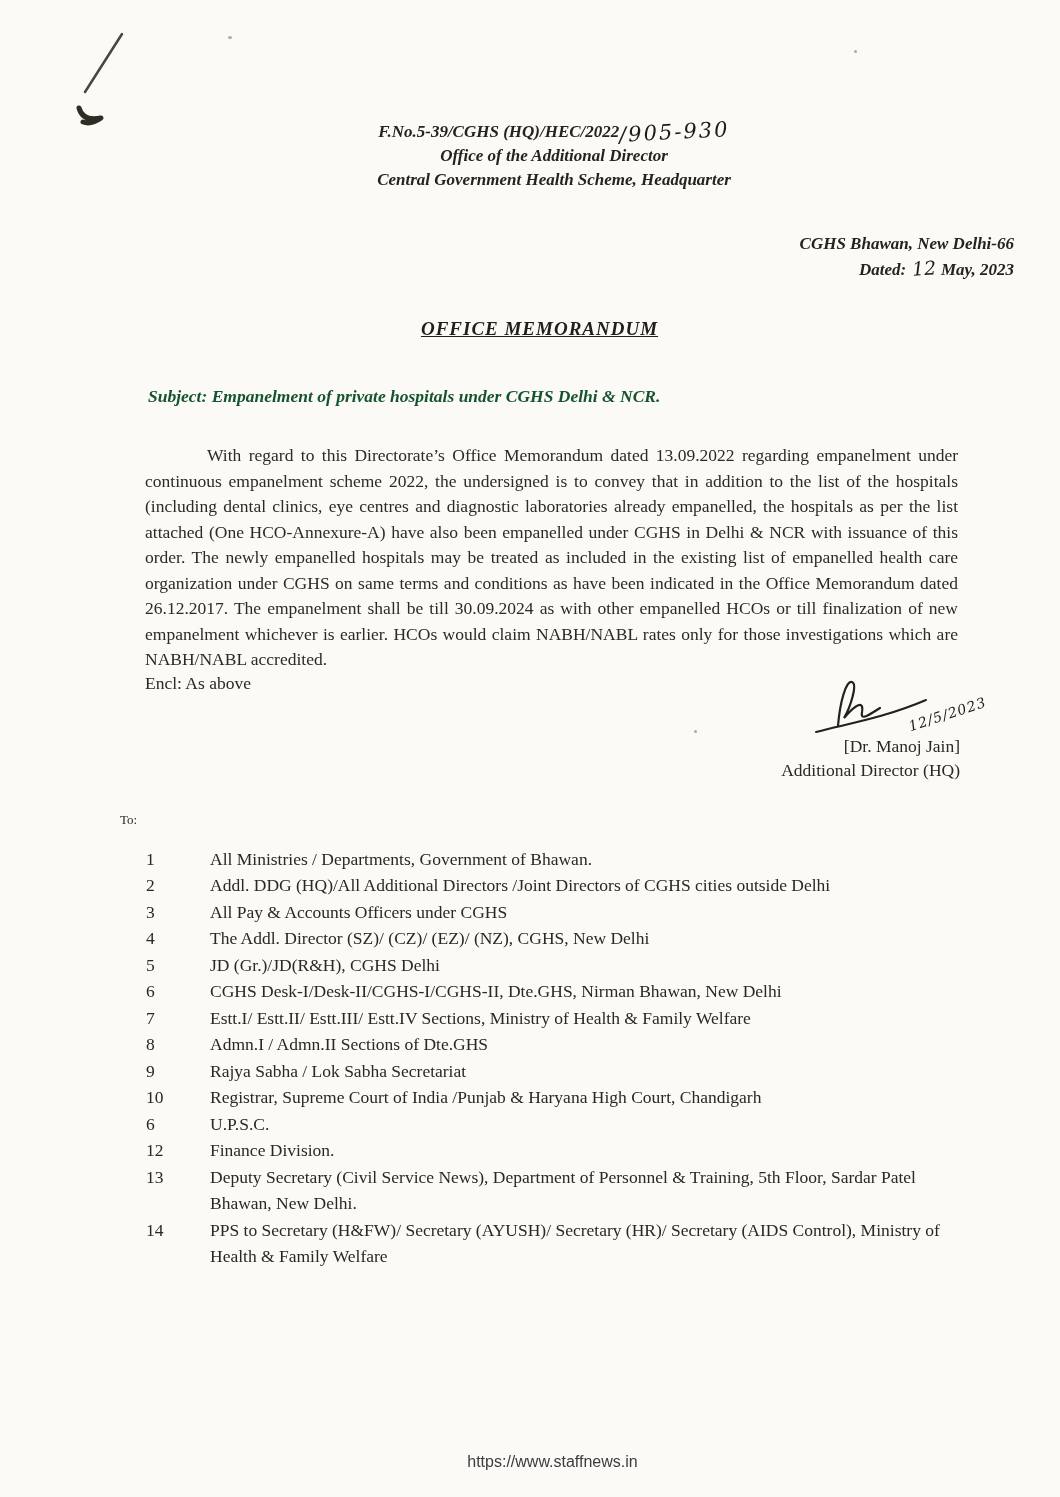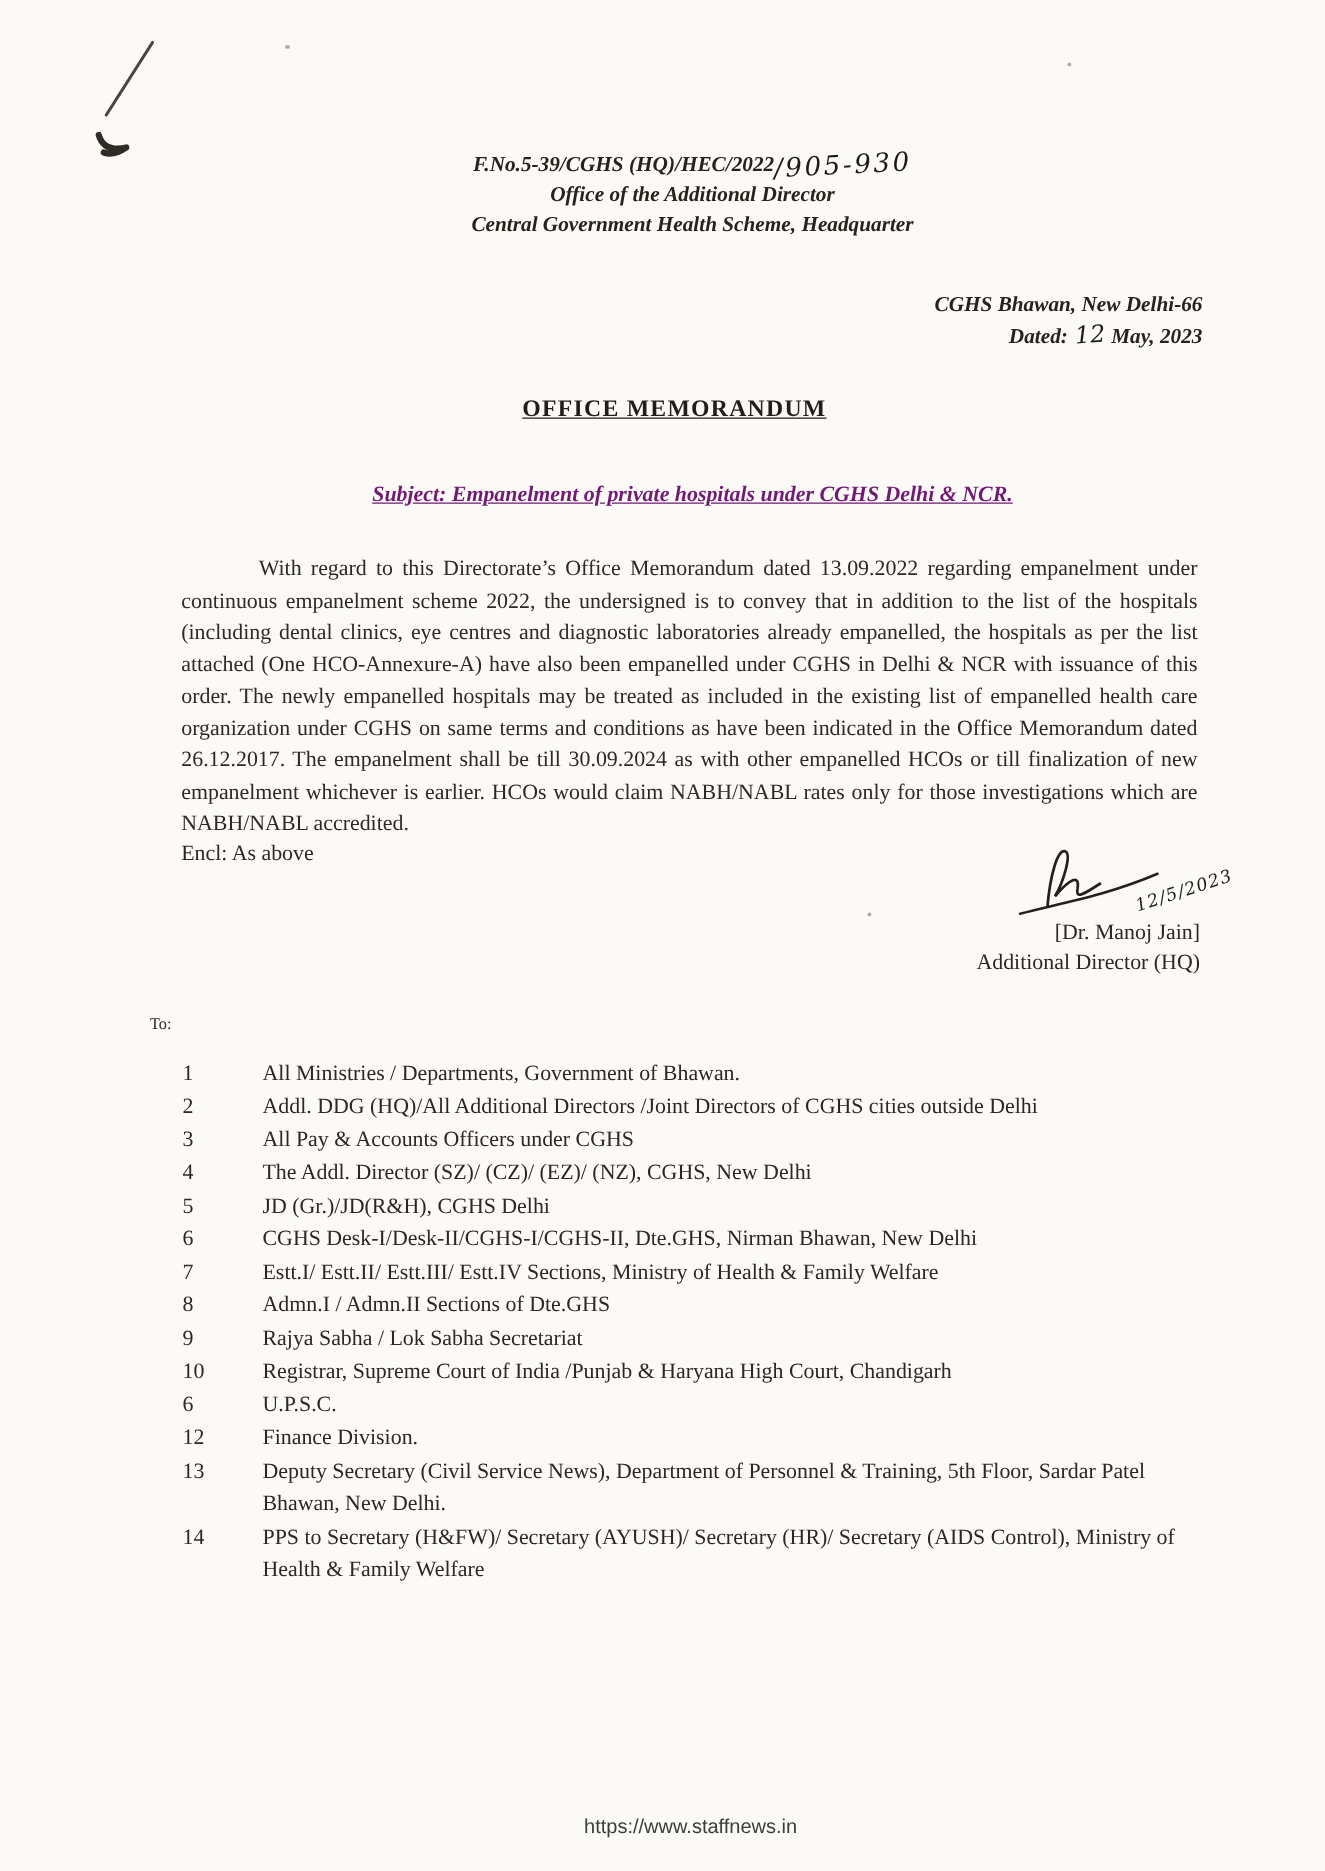--- a/index.html
+++ b/index.html
@@ -35,52 +35,50 @@
   }
   .hand-ref{
     display:inline-block;
     font-size:21px;
     letter-spacing:2px;
     transform:rotate(-3deg) translateY(2px);
     font-weight:normal;
   }
   .place-date{
     margin-top:40px;
-    padding-right:98px;
+    padding-right:46px;
     text-align:right;
     font-weight:bold;font-style:italic;
     font-size:17px;line-height:24px;
     color:#26231d;
   }
   .hand-day{
     display:inline-block;
     font-size:19px;
     transform:rotate(-4deg);
     font-weight:normal;
     margin:0 1px;
   }
   .memo-title{
     margin-top:36px;
     padding-left:19px;
     text-align:center;
-    font-weight:bold;
+    font-weight:bold;font-style:italic;
     font-size:19px;
     letter-spacing:1px;
     text-decoration:underline;
     color:#221f1a;
   }
   .subject{
     margin-top:46px;
     margin-left:148px;
     margin-right:100px;
     font-weight:bold;font-style:italic;
     font-size:17.5px;
-    text-decoration:underline;
-    color:#701a75;
-    text-align:center;
+    color:#14532d;
   }
   .body-text{
     margin:36px 102px 0 145px;
     font-size:17.5px;
     line-height:25.5px;
     text-align:justify;
     text-indent:62px;
     color:#2d2a24;
   }
   .encl{

